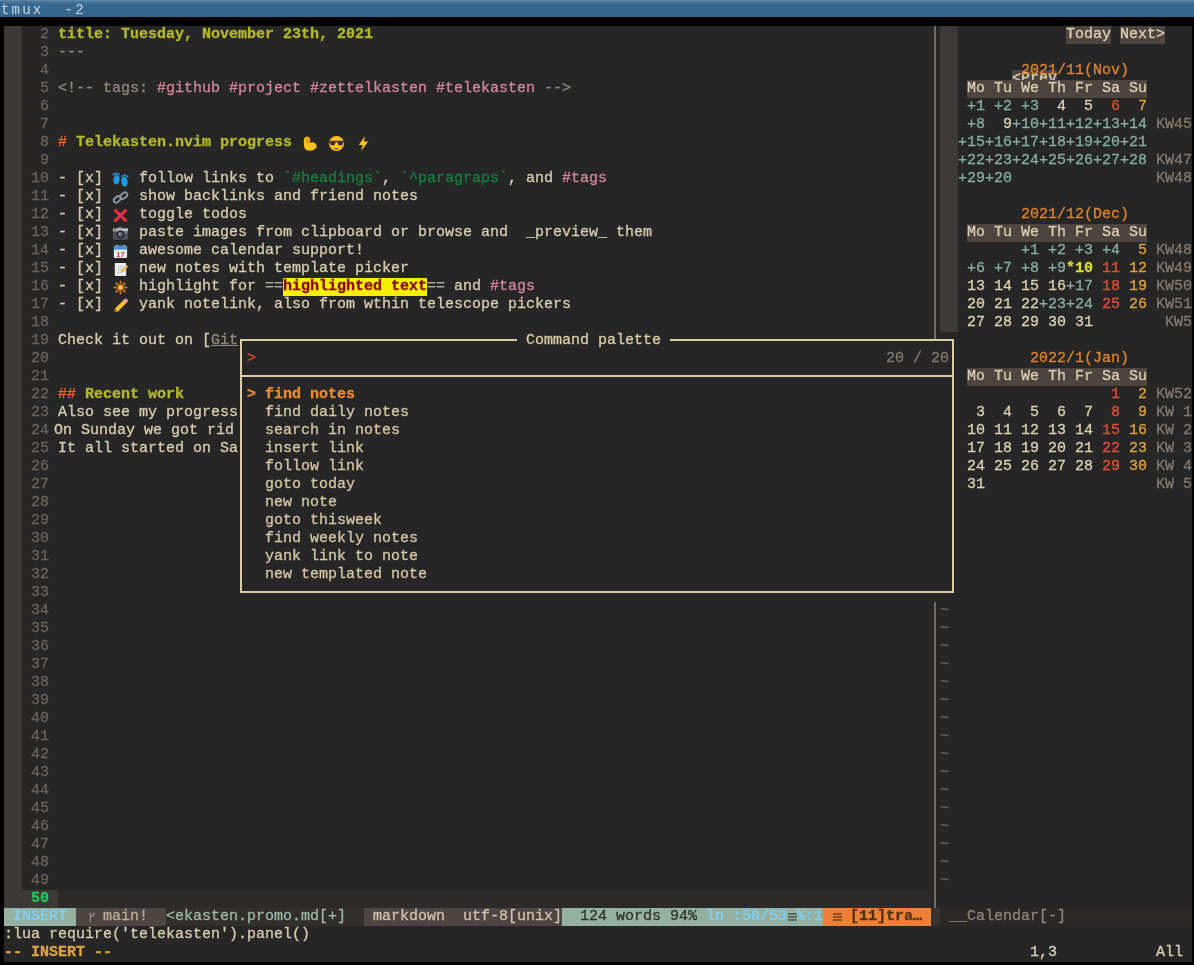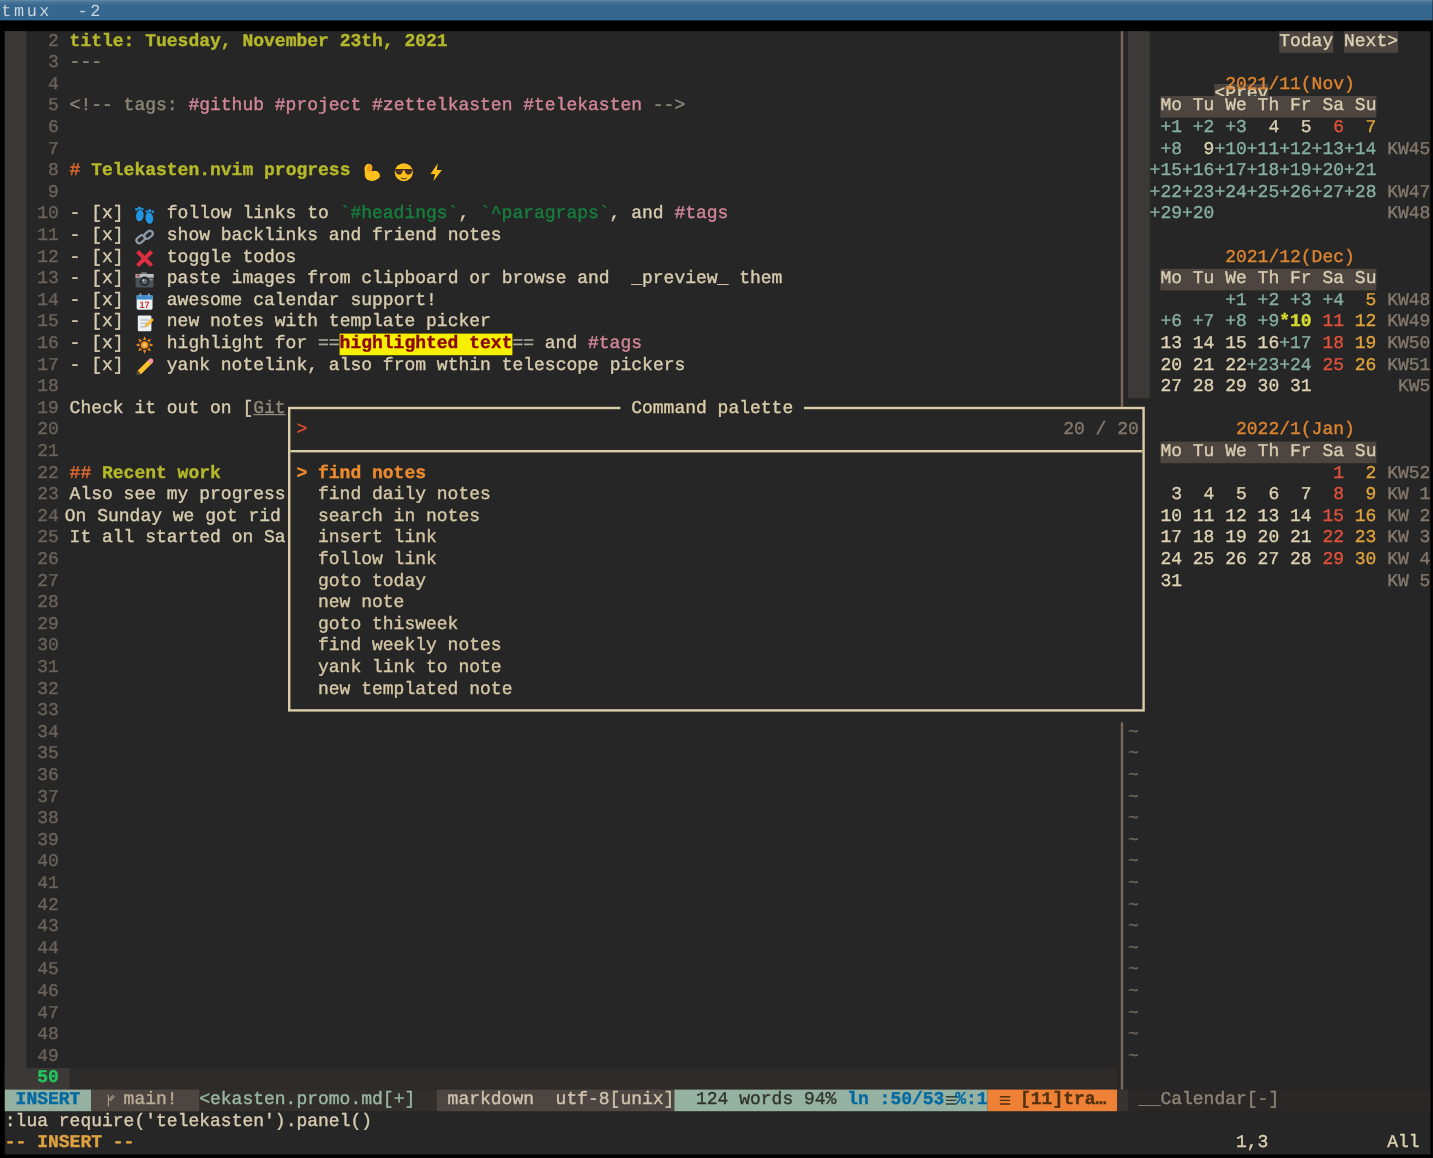--- a/index.html
+++ b/index.html
@@ -9,21 +9,21 @@
 .pink{color:#d3869b;} .green{color:#b5b82a;font-weight:bold;}
 .code{color:#15803d;} .orange{color:#e5692e;} .eq{color:#a8a89a;}
 .hl{background:#f6ef00;color:#8b0606;font-weight:bold;}
 .link{color:#928a7a;text-decoration:underline;}
 .curnum{color:#22c55e;font-weight:bold;}
 .btn{background:#4c4540;color:#ddd2b2;}
 .calor{color:#de852f;} .hdr{background:#4d4640;color:#d9cdb1;}
 .teal{color:#86afa1;} .red{color:#e0503a;} .yel{color:#dfa33c;}
 .cream{color:#ddd2b2;} .kw{color:#84796d;} .today{color:#d6dc2c;font-weight:bold;}
 .sel{color:#ee8b2e;font-weight:bold;} .selp{color:#ee8b2e;font-weight:bold;} .prompt{color:#dc4f33;} .item{color:#d5c7a5;}
-.slmode{color:#0369a1;font-weight:bold;} .slwords{color:#2e332c;} .slbranch{color:#bcae94;}
+.slmode{color:#7dd3fc;font-weight:normal;} .slwords{color:#2e332c;} .slbranch{color:#bcae94;}
 .slfile{color:#9bb8a6;} .slmd{color:#cfc4ac;}
 .slorange{color:#53310f;font-weight:bold;} .slcal{color:#8d8478;}
 .cmd{color:#d8ccb0;} .ins{color:#dfa240;font-weight:bold;}
 #titlebar{position:absolute;left:0;top:0;width:1194px;height:17px;
   background:linear-gradient(#5f89a8 0%,#477296 12%,#35678f 30%,#35678f 100%);}
 #titlebar span{position:absolute;left:1px;top:1px;color:#ccd6de;
   font-family:"Liberation Mono",monospace;font-size:14px;letter-spacing:2.2px;}
 </style></head><body>
 <div id="titlebar">
     <span>tmux&nbsp;&nbsp;-2</span>

